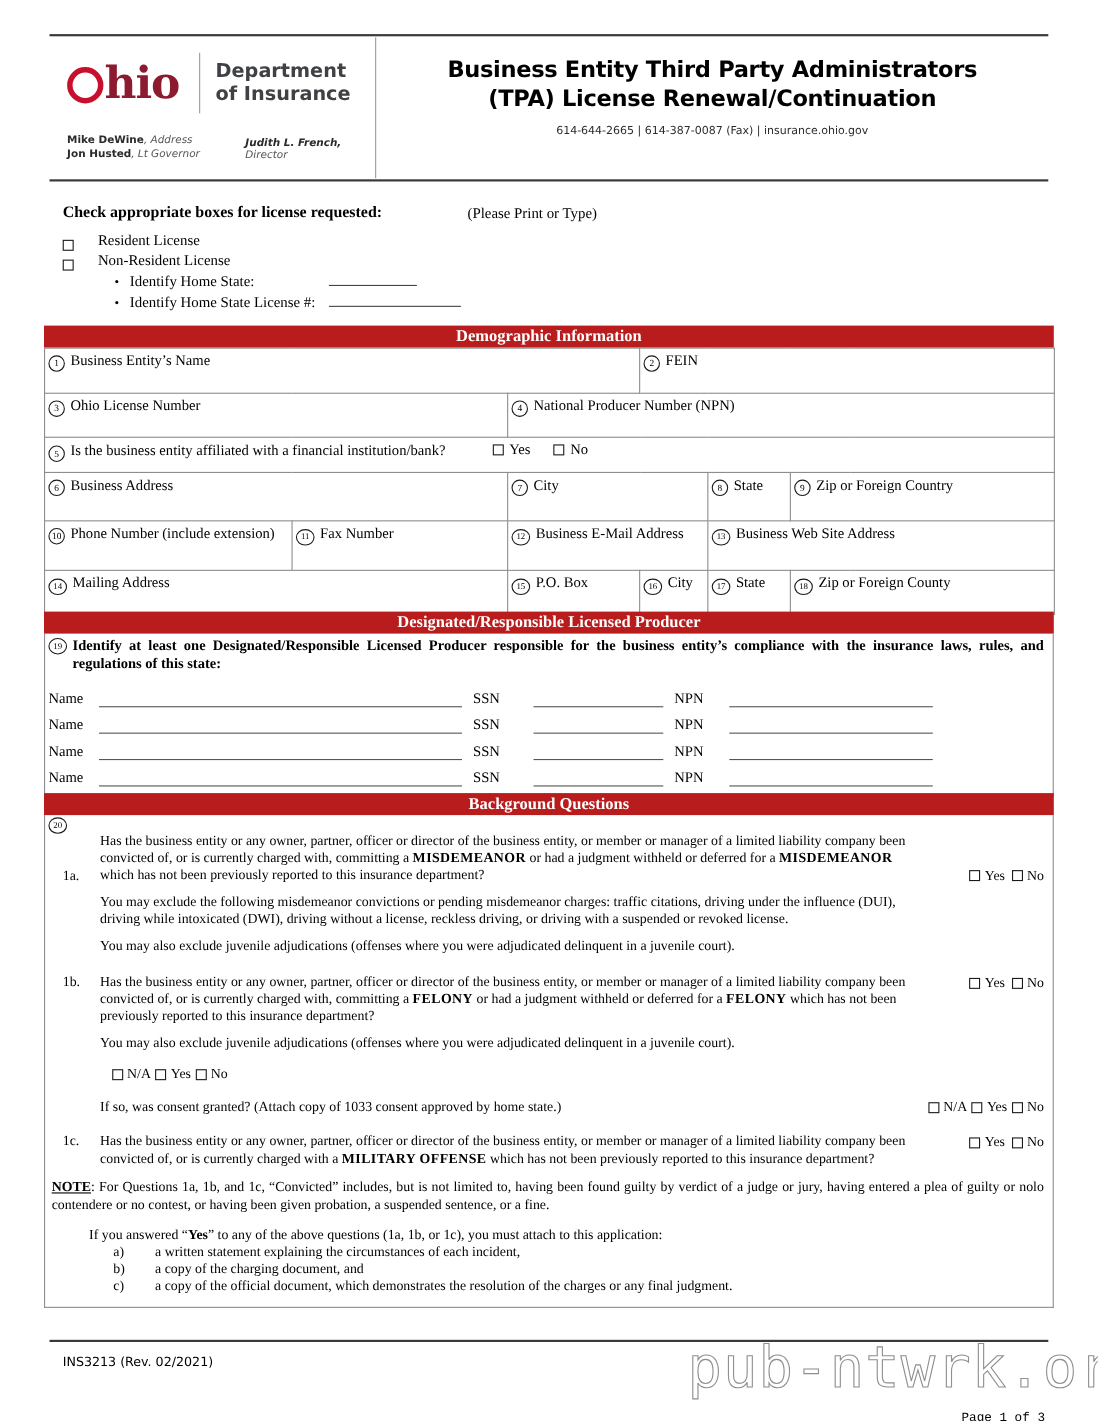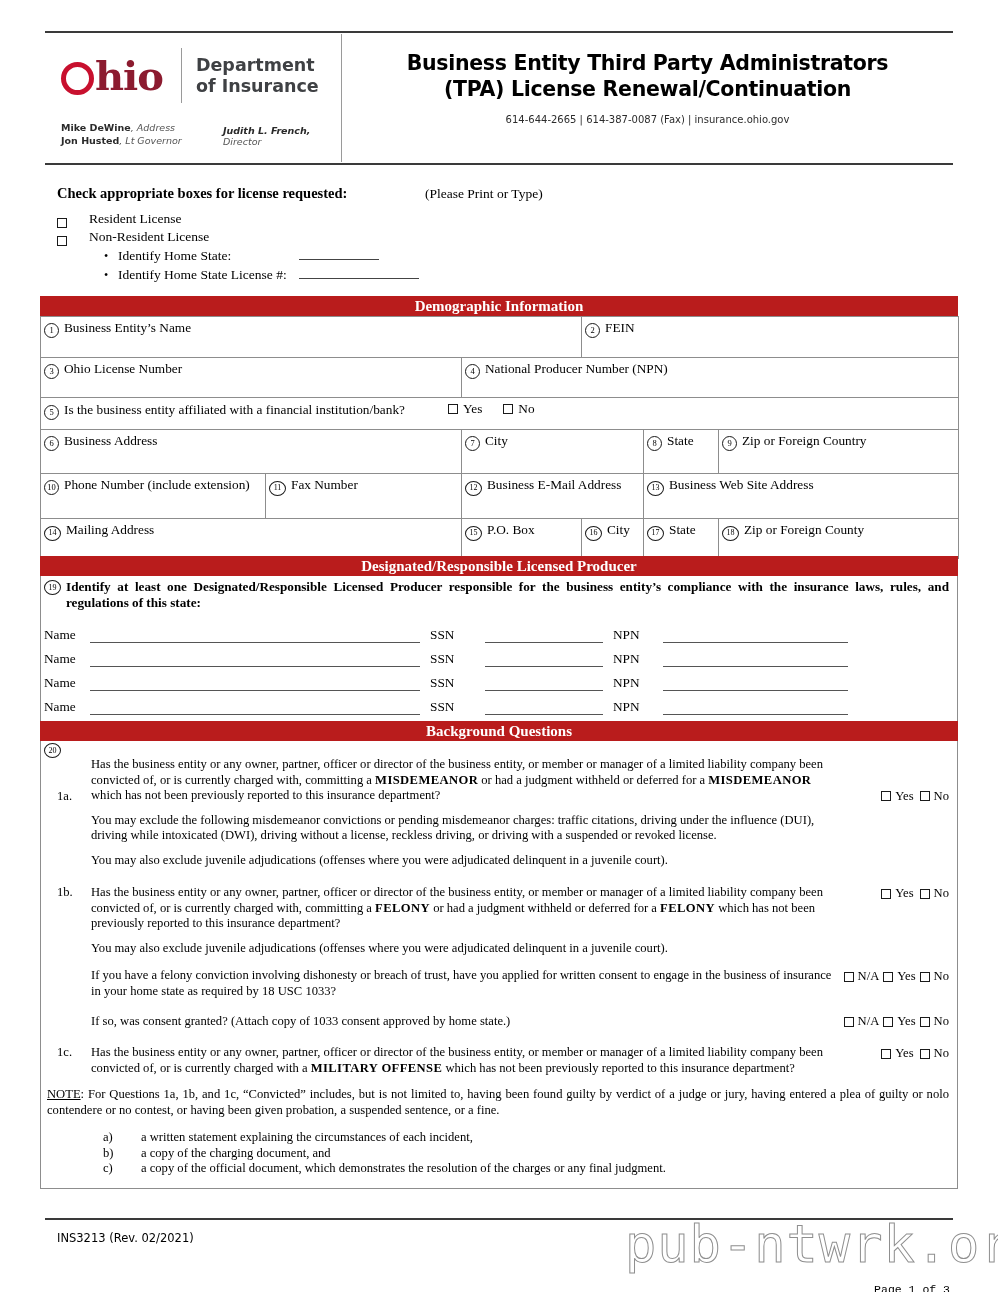--- a/index.html
+++ b/index.html
@@ -304,21 +304,21 @@
     display: flex;
   }
   .sub-p .q-lbl { width: 34px; }
   .note-p {
     padding: 0 8px 0 6px;
     margin-top: 11px;
     line-height: 15.5px;
     text-align: justify;
     text-align-last: left;
   }
-  .note-p u { text-decoration: underline; font-weight: normal; }
+  .note-p u { text-decoration: underline; font-weight: bold; }
   .attach {
     padding: 0 8px 0 40px;
     margin-top: 12px;
     line-height: 15.5px;
   }
   .attach-item { display: flex; }
   .attach-item .al { width: 38px; flex: none; padding-left: 22px; }
 
   
   .foot-rule {
@@ -643,21 +643,20 @@
           </span>
       </span>
     </div>
     <div class="sub-p">
       <span class="q-lbl"></span>
       <span class="q-body"><span class="q-txt" style="text-align:left;">You may also exclude juvenile adjudications (offenses where you were adjudicated delinquent in a juvenile court).</span></span>
       <span class="q-ans"></span>
     </div>
     <div class="sub-p" style="margin-top:12px;">
       <span class="q-lbl"></span>
-      <span class="q-body"><span class="q-txt">If you have a felony conviction involving dishonesty or breach of trust, have you applied for written consent to engage in the business of insurance in your home state as required by 18 USC 1033?</span></span>
       <span class="q-ans wide3">
         <span class="ynitem">
             <span class="cbox"></span>
             <span>N/A</span>
           </span>
         <span class="ynitem">
             <span class="cbox"></span>
             <span>Yes</span>
           </span>
         <span class="ynitem">
@@ -698,20 +697,21 @@
         <span class="ynitem">
             <span class="cbox"></span>
             <span>No</span>
           </span>
       </span>
     </div>
 
     <div class="note-p"><u>NOTE</u><span>: For Questions 1a, 1b, and 1c, “Convicted” includes, but is not limited to, having been found guilty by verdict of a judge or jury, having entered a plea of guilty or nolo contendere or no contest, or having been given probation, a suspended sentence, or a fine.</span></div>
 
     <div class="attach">
+      <div><span>If you answered “</span><b>Yes</b><span>” to any of the above questions (1a, 1b, or 1c), you must attach to this application:</span></div>
       <div class="attach-item">
           <span class="al">a)</span>
           <span>a written statement explaining the circumstances of each incident,</span>
         </div>
       <div class="attach-item">
           <span class="al">b)</span>
           <span>a copy of the charging document, and</span>
         </div>
       <div class="attach-item">
           <span class="al">c)</span>

